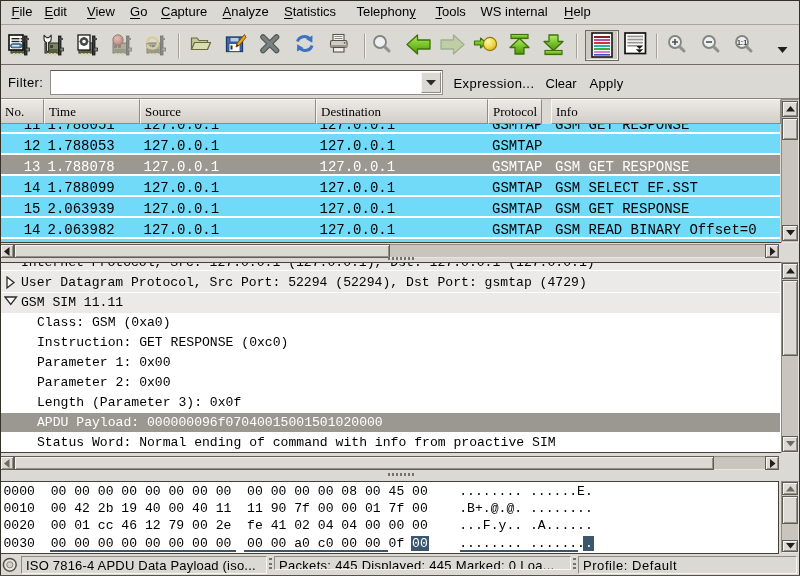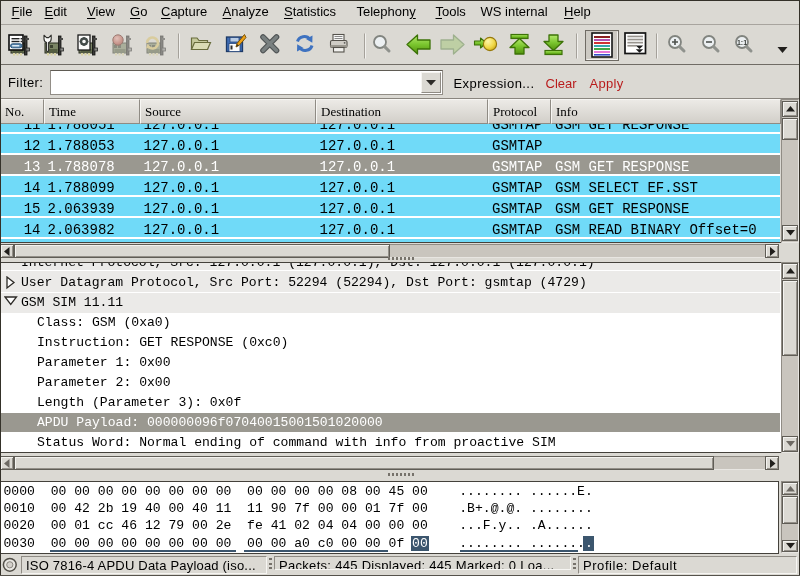--- a/index.html
+++ b/index.html
@@ -6,21 +6,21 @@
 html,body { width:800px; height:576px; overflow:hidden; }
 #win { position:relative; width:800px; height:576px; background:#dbd9d3;
   font-family:"Liberation Sans", sans-serif; font-size:13px; color:#000; }
 .abs { position:absolute; }
 .mono { font-family:"Liberation Mono", monospace; font-size:13px; white-space:pre; }
 .sans { font-family:"Liberation Sans", sans-serif; font-size:13px; white-space:pre; }
 
 .raised { background:#dbd9d3; border-top:1px solid #f6f5f2; border-left:1px solid #f6f5f2;
   border-bottom:1px solid #8f8b84; border-right:1px solid #8f8b84; }
 u { text-decoration:underline; text-underline-offset:2px; }
-.dis { color:#b91c1c; }
+.dis { color:#000000; }
 .hcell { height:25px; background:linear-gradient(#eceae6,#d2cfc9); border-top:1px solid #f7f6f3; border-left:1px solid #f7f6f3;
   border-bottom:1px solid #8f8b84; border-right:1px solid #8f8b84;
   font-family:Liberation Serif, serif; font-size:13px; line-height:23px; padding-left:4px; white-space:pre; overflow:hidden; }
 .prow { position:absolute; left:0; width:781px; height:19px; }
 .prow span { position:absolute; top:3px; line-height:19px; font-family:"Liberation Mono", monospace; font-size:14px; white-space:pre; }
 .c-no { left:0; width:40.5px; text-align:right; display:inline-block; }
 .drow { position:absolute; left:0; width:779px; height:20px; }
 .drow span { position:absolute; top:1px; line-height:20px; font-family:"Liberation Mono", monospace; font-size:13.1px; white-space:pre; }
 .sbtn { position:absolute; background:#dbd9d3; border:1px solid #605d56; box-shadow: inset 1px 1px 0 #f4f3f0, inset -1px -1px 0 #949089; }
 .strough { position:absolute; background:#c9c5be; border:1px solid #908c85; border-bottom-color:#e8e6e2; border-right-color:#e8e6e2; }
@@ -235,21 +235,21 @@
 <div class="abs sans" style="left:453.5px;top:74px;line-height:19px;letter-spacing:0.45px;">Expression...</div>
 <div class="abs sans dis" style="left:545.5px;top:74px;line-height:19px;">Clear</div>
 <div class="abs sans dis" style="left:589.5px;top:74px;line-height:19px;letter-spacing:0.3px;">Apply</div>
 
 <div class="abs" style="left:0;top:98px;width:800px;height:1px;background:#8a867f;"></div>
 <div class="abs" id="plheader" style="left:0;top:99px;width:800px;height:25px;background:#dbd9d3;"></div>
 <div class="abs hcell" style="left:0;top:99px;width:44px;">No.</div>
 <div class="abs hcell" style="left:44px;top:99px;width:96px;">Time</div>
 <div class="abs hcell" style="left:140px;top:99px;width:176px;">Source</div>
 <div class="abs hcell" style="left:316px;top:99px;width:172px;">Destination</div>
-<div class="abs hcell" style="left:488px;top:99px;width:63px;">Protocol</div>
+<div class="abs hcell" style="left:488px;top:99px;width:54px;">Protocol</div>
 <div class="abs hcell" style="left:551px;top:99px;width:230px;">Info</div>
 
 <div class="abs" id="plist" style="left:0;top:124px;width:780px;height:119px;background:#fff;overflow:hidden;">
   <div class="prow" style="top:-11px;background:#70daf8;height:19px;">
     <span class="c-no">11</span>
         <span style="left:47.5px;">1.788051</span>
         <span style="left:143.5px;">127.0.0.1</span>
         <span style="left:319.5px;">127.0.0.1</span>
         <span style="left:492px;">GSMTAP</span>
         <span style="left:555px;">GSM GET RESPONSE</span>

